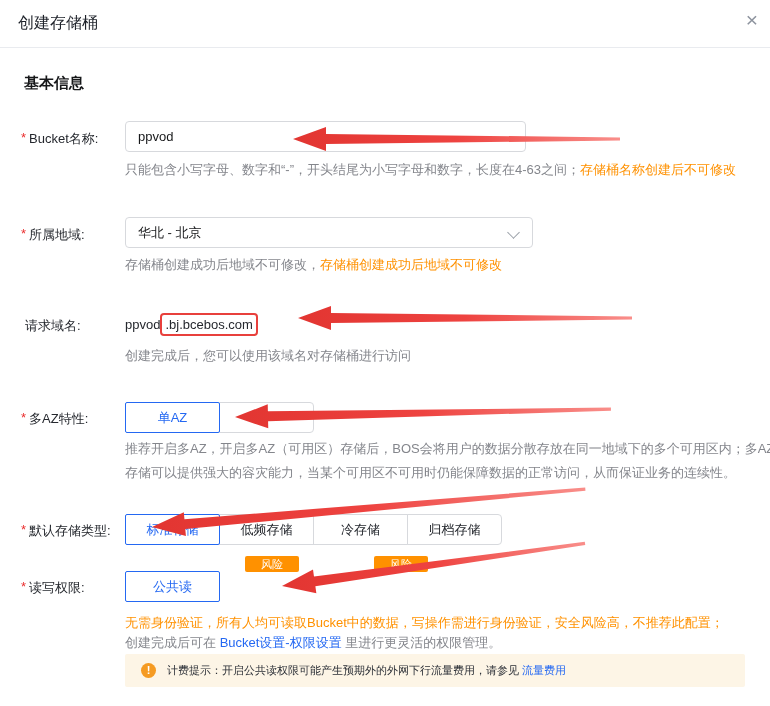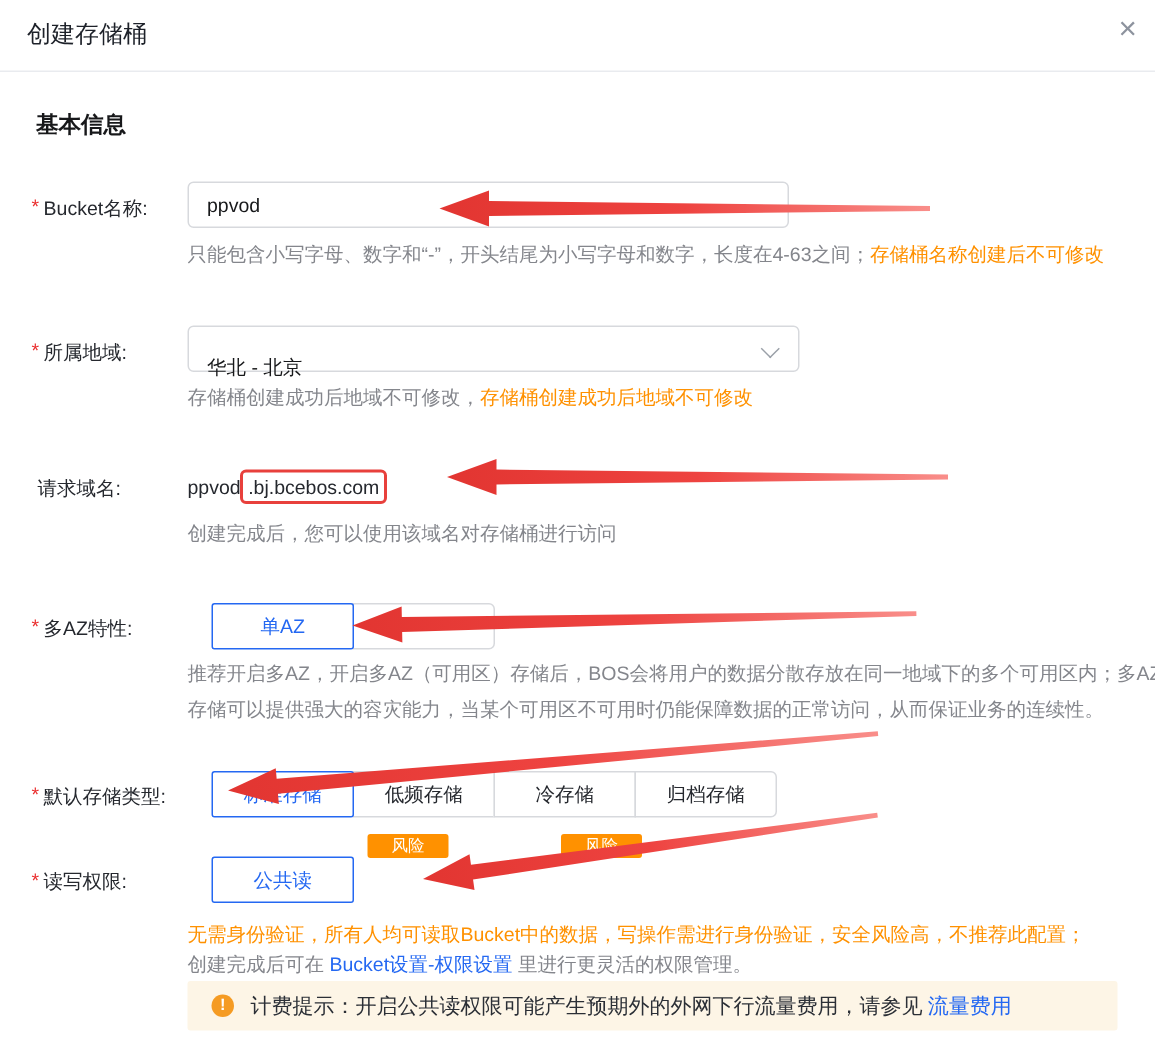--- a/index.html
+++ b/index.html
@@ -13,48 +13,48 @@
   .hdr-line{position:absolute;left:0;top:47px;width:770px;height:1px;background:#e9ebef;}
   .sec-title{position:absolute;left:24px;top:74px;font-size:15px;font-weight:bold;color:#17181a;}
   
   .f-label{position:absolute;left:21px;font-size:13px;color:#25282e;white-space:nowrap;display:flex;}
   .star{color:#ea2e2e;margin-right:3px;}
   
   .text-input{position:absolute;left:125px;top:121px;width:401px;height:31px;border:1px solid #d7d9dd;
     border-radius:4px;padding:0 12px;font-size:13px;color:#17181a;box-sizing:border-box;background:#fff;outline:none;
     font-family:"Liberation Sans","DejaVu Sans",sans-serif;}
   .select{position:absolute;left:125px;top:217px;width:408px;height:31px;border:1px solid #d7d9dd;border-radius:4px;
-    box-sizing:border-box;background:#fff;font-size:13px;line-height:29px;padding:12px 12px;cursor:pointer;}
+    box-sizing:border-box;background:#fff;font-size:13px;line-height:29px;padding:0 12px;cursor:pointer;}
   .chevron{position:absolute;right:14px;top:10px;width:8px;height:8px;border-right:1.5px solid #9aa0a8;
     border-bottom:1.5px solid #9aa0a8;transform:rotate(45deg);}
   
   .helper{position:absolute;left:125px;font-size:13px;color:#84868c;white-space:nowrap;}
   .helper .orange, .orange{color:#ff9100;}
   .helper-wrap{position:absolute;left:125px;font-size:13px;color:#84868c;width:650px;line-height:24px;white-space:normal;}
   
   .domain-row{position:absolute;left:125px;top:313px;display:flex;align-items:center;font-size:13px;color:#25282e;}
   .domain-hl{border:2px solid #e8403c;border-radius:4px;padding:0 3px;height:19px;line-height:19px;display:inline-block;}
   
   .btn-group{position:absolute;left:125px;display:flex;}
   .opt-btn{width:95px;height:31px;line-height:29px;text-align:center;font-size:13px;background:#fff;
     border:1px solid #d7d9dd;margin-left:-1px;box-sizing:border-box;color:#25282e;cursor:pointer;position:relative;}
-  .opt-btn:first-child{margin-left:16px;border-radius:4px 0 0 4px;}
+  .opt-btn:first-child{margin-left:0;border-radius:4px 0 0 4px;}
   .opt-btn:last-child{border-radius:0 4px 4px 0;}
   .opt-btn.selected{border:1px solid #2468f2;color:#2468f2;z-index:2;border-radius:2px;}
   .risk-badge{position:absolute;font-size:11px;line-height:16px;padding:0 16px;background:#ff9100;color:#fff;
     border-radius:2px;z-index:6;}
   
   .warn-line{position:absolute;left:125px;top:614px;font-size:13px;color:#ff9100;white-space:nowrap;}
   .note-line{position:absolute;left:125px;top:634px;font-size:13px;color:#84868c;white-space:nowrap;}
   .link{color:#2468f2;cursor:pointer;}
   .tip-box{position:absolute;left:125px;top:654px;width:620px;height:33px;background:#fdf5e6;border-radius:2px;
     display:flex;align-items:center;padding-left:16px;box-sizing:border-box;}
   .tip-icon{width:15px;height:15px;border-radius:50%;background:#f59b23;color:#fff;font-size:11px;line-height:15px;
     text-align:center;font-weight:bold;margin-right:11px;flex:0 0 15px;}
-  .tip-text{font-size:14px;color:#2b2f36;white-space:nowrap;font-family:Liberation Serif, serif;}
+  .tip-text{font-size:11px;color:#2b2f36;white-space:nowrap;}
   
   .arrows{position:absolute;left:0;top:0;z-index:10;pointer-events:none;}
 </style>
 </head>
 <body>
 
 <div class="page">
 
   <div class="dlg-title">创建存储桶</div>
   <div class="close-btn">×</div>

